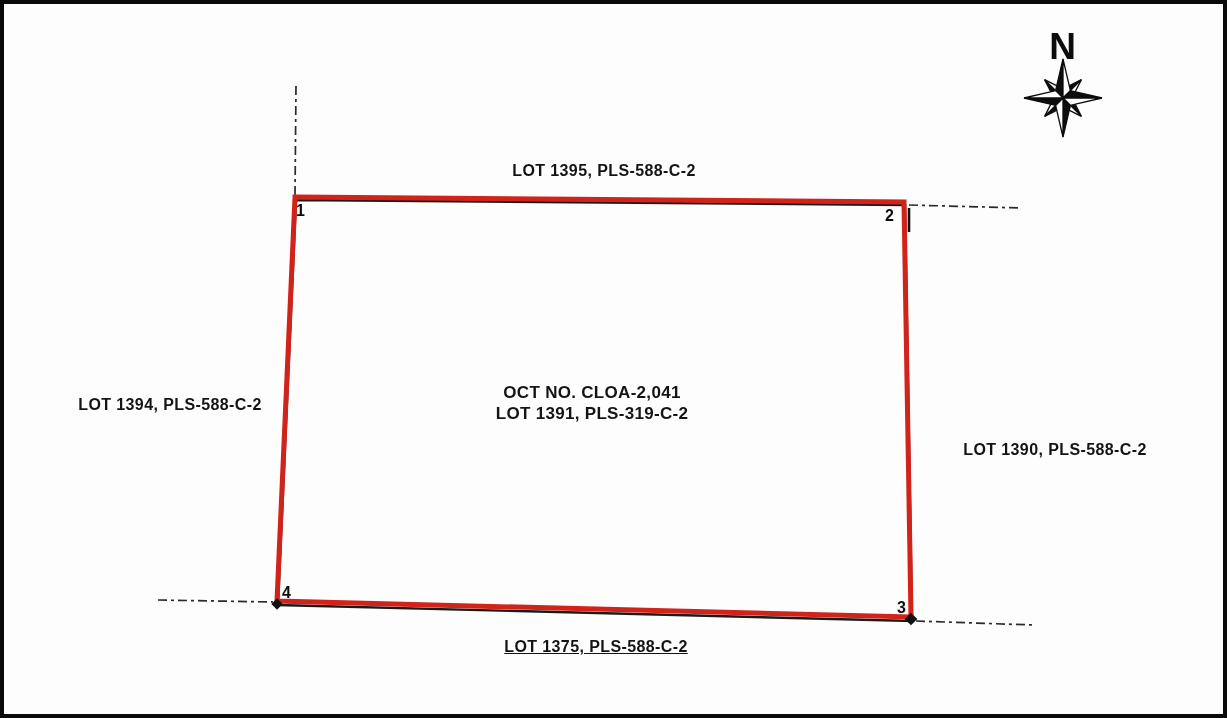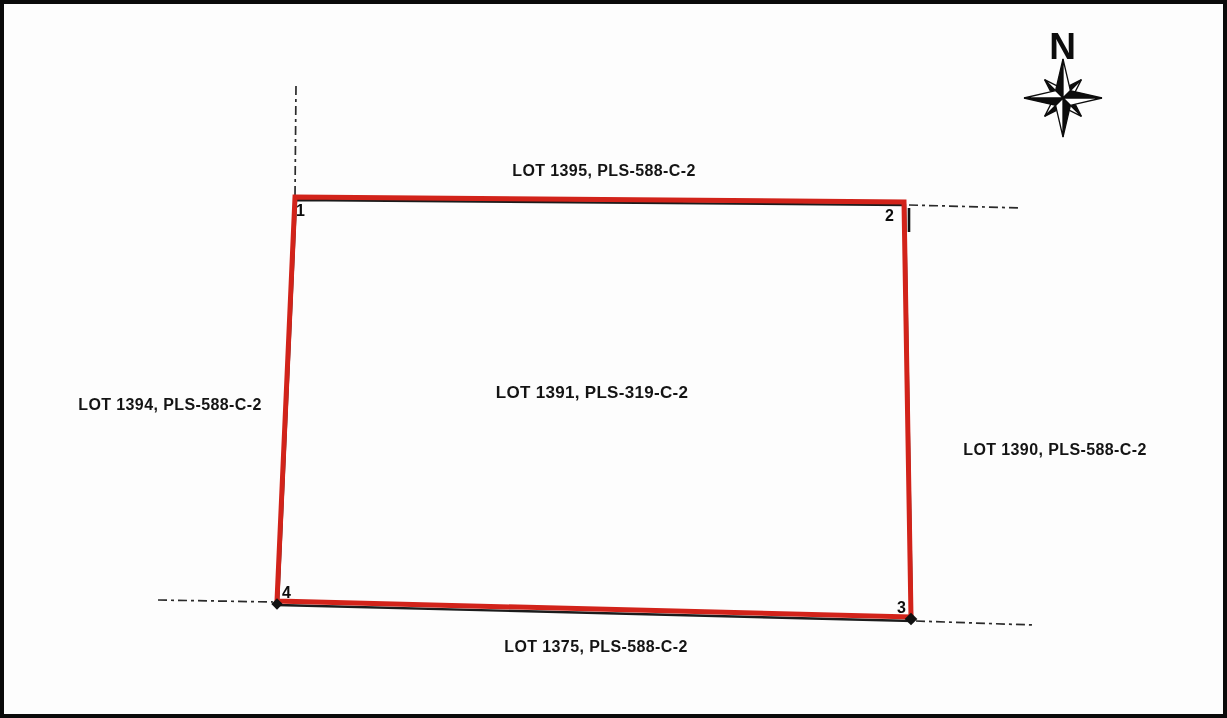--- a/index.html
+++ b/index.html
@@ -104,23 +104,24 @@
       <path d="M-39,0 L-7.4,7.4 L0,0 Z" fill="#0d0d0d"></path>
       <path d="M-39,0 L-7.4,-7.4 L0,0 Z" fill="#ffffff"></path>
     </g>
   </svg>
 
   <div class="north-label">N</div>
 
   <div class="lbl" style="left:600px; top:158px;">LOT 1395, PLS-588-C-2</div>
   <div class="lbl" style="left:152px; top:392px;padding-left:28px;">LOT 1394, PLS-588-C-2</div>
   <div class="lbl" style="left:1051px; top:389px;margin-top:48px;">LOT 1390, PLS-588-C-2</div>
-  <div class="lbl" style="left:592px; top:634px;">LOT 1375, PLS-588-C-2</div>
+  <div class="lbl" style="left:592px; top:634px;text-decoration:underline;">LOT 1375, PLS-588-C-2</div>
 
   <div class="center-block">
+    <div>OCT NO. CLOA-2,041</div>
     <div>LOT 1391, PLS-319-C-2</div>
   </div>
 
   <div class="corner-num" style="left:292px; top:198px;">1</div>
   <div class="corner-num" style="left:881px; top:203px;">2</div>
   <div class="corner-num" style="left:893px; top:595px;">3</div>
   <div class="corner-num" style="left:278px; top:580px;">4</div>
 
 </div>
 

